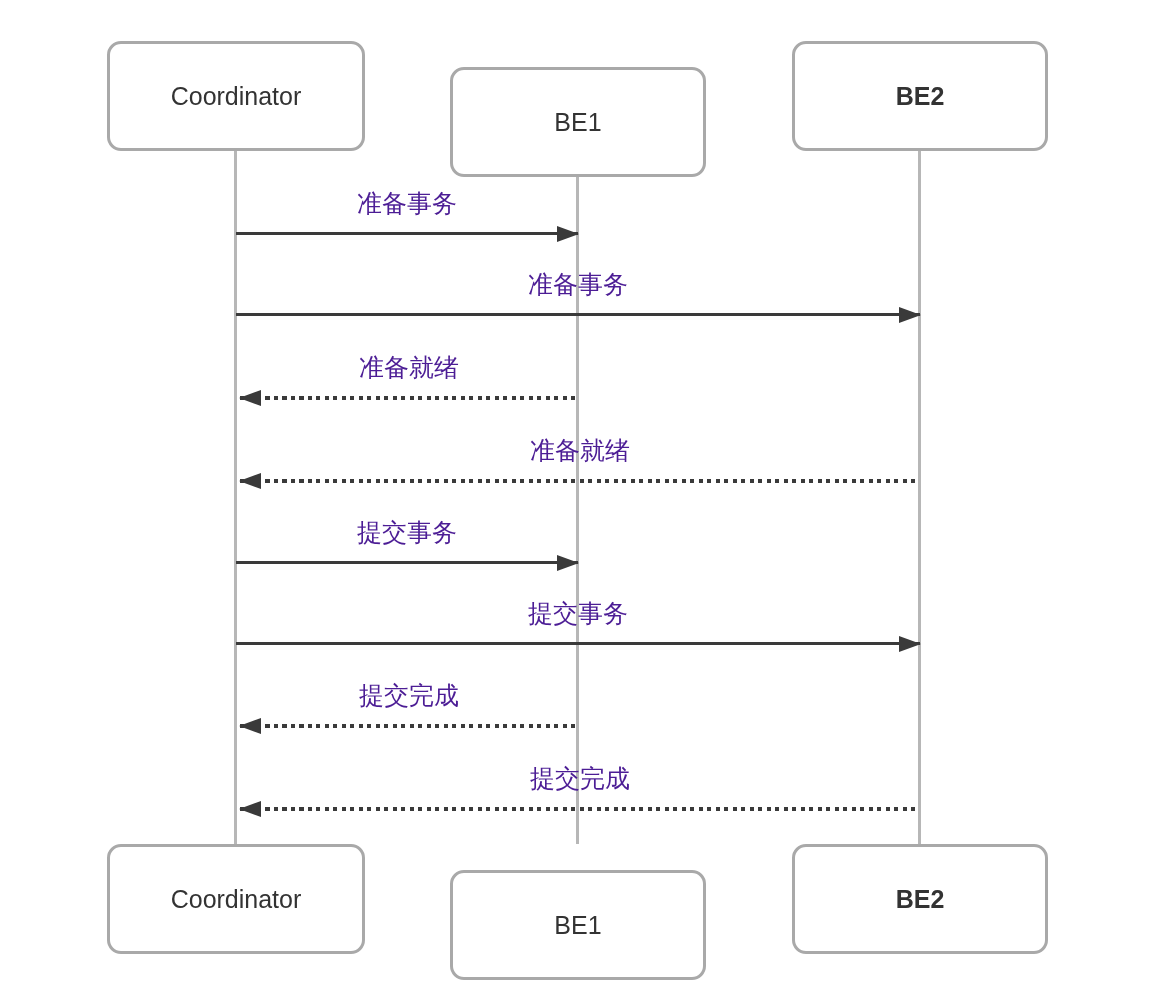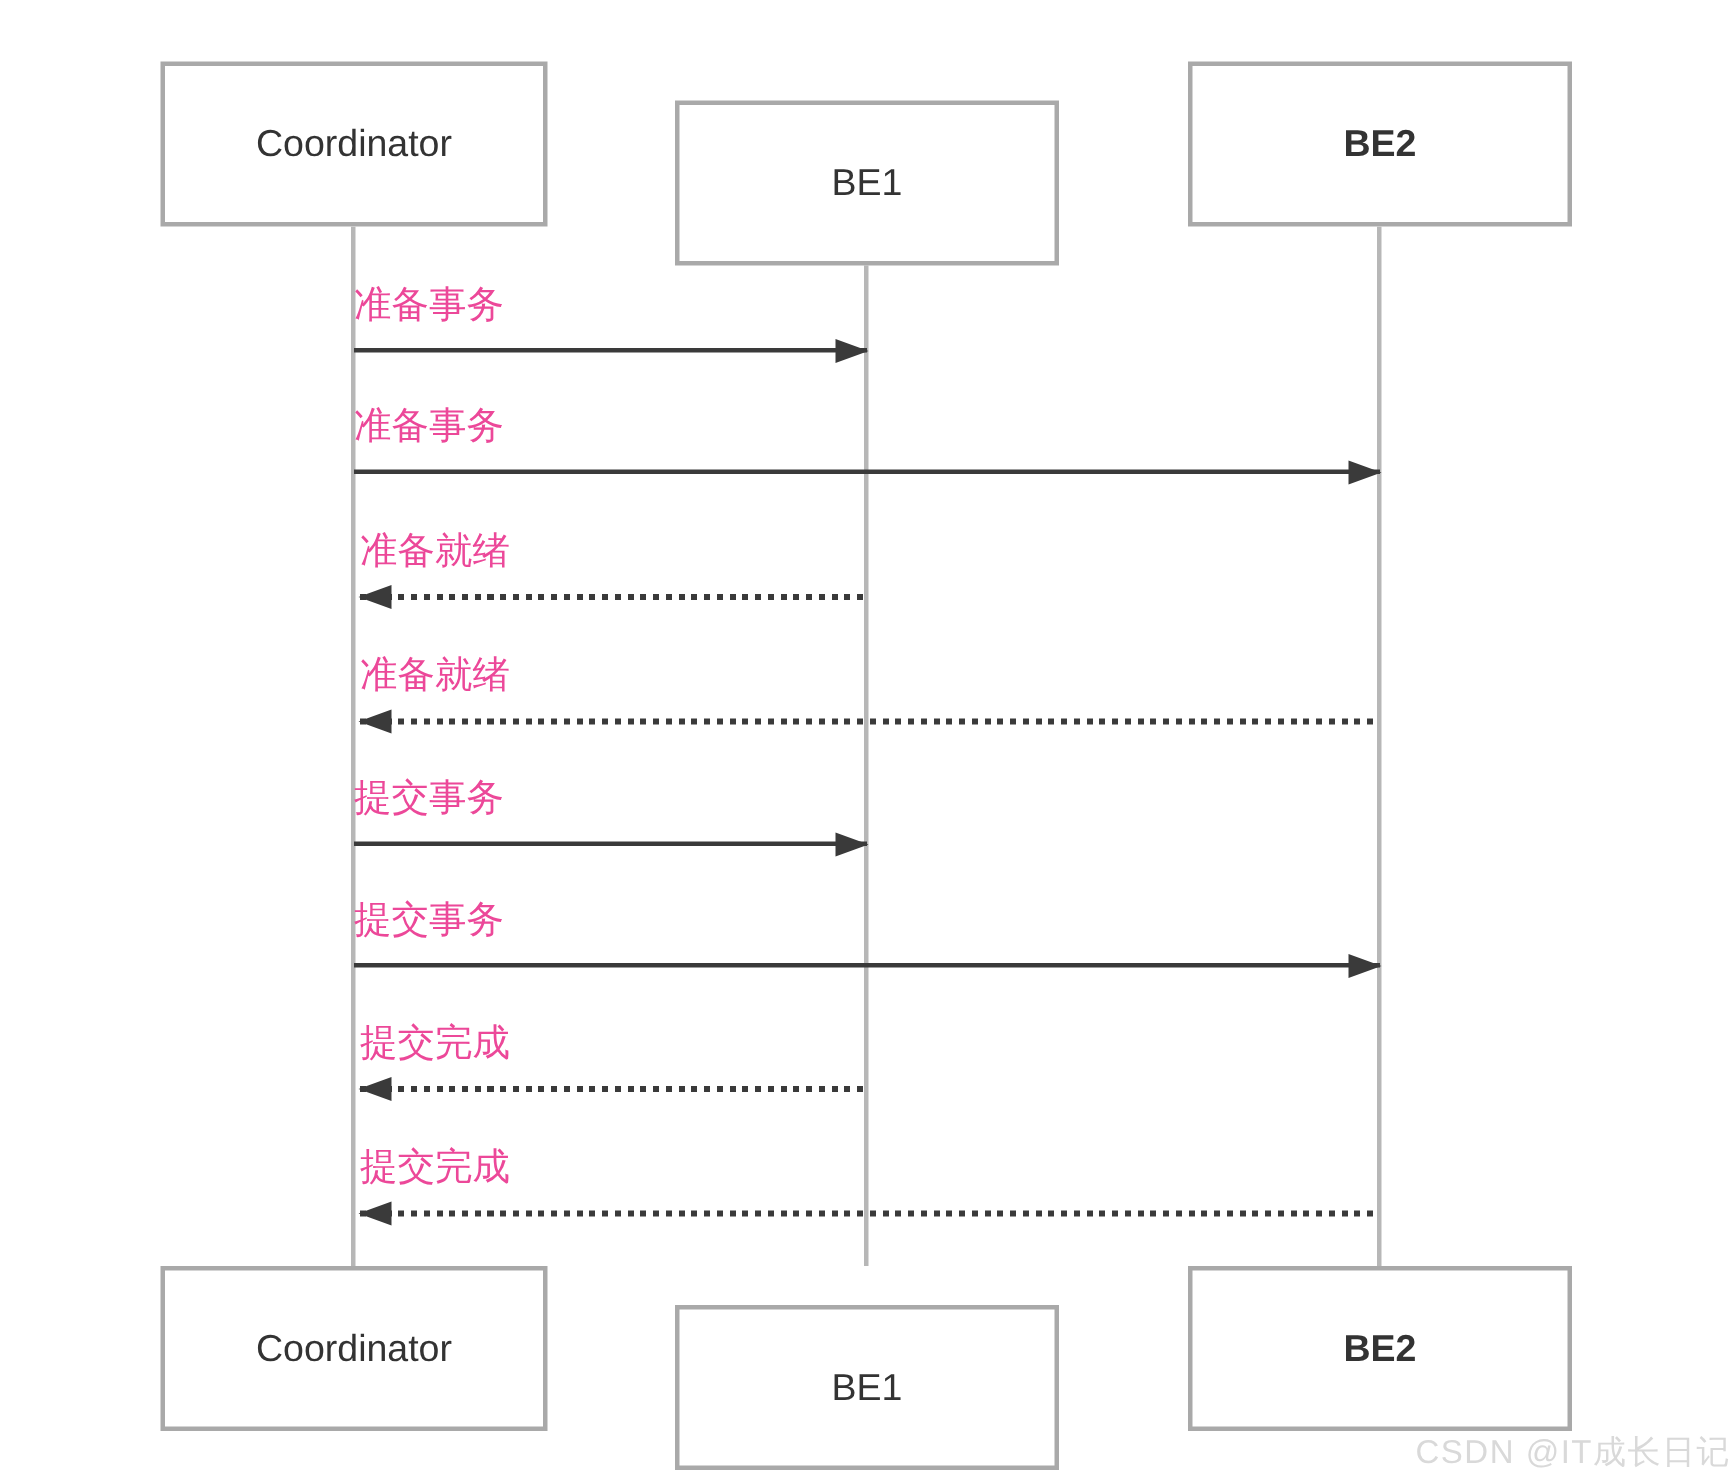--- a/index.html
+++ b/index.html
@@ -27,21 +27,21 @@
   .lifeline.coord { left: 234px; }
   .lifeline.be1   { left: 576px; }
   .lifeline.be2   { left: 918px; }
 
   
   .pbox {
     position: absolute;
     box-sizing: border-box;
     height: 110px;
     border: 3px solid #a9a9a9;
-    border-radius: 0;
+    border-radius: 14px;
     background: #ffffff;
     display: flex;
     align-items: center;
     justify-content: center;
     font-size: 25px;
     color: #333333;
     z-index: 2;
   }
   .row-top    { top: 41px; }
   .row-bottom { top: 844px; }
@@ -50,23 +50,23 @@
   .pbox.be2   { left: 792px; width: 256px; font-weight: bold; }
 
   
   .msg {
     position: absolute;
     z-index: 1;
   }
   .msg-label {
     height: 32px;
     line-height: 32px;
-    text-align: left;
+    text-align: center;
     font-size: 25px;
-    color: #ec4899;
+    color: #4c1d95;
     white-space: nowrap;
   }
   .msg-line {
     position: relative;
     margin-top: 13px;
   }
   .msg-line.solid {
     height: 3px;
     background: #3a3a3a;
   }
@@ -191,15 +191,14 @@
   <div class="pbox row-bottom coord">
     <span>Coordinator</span>
   </div>
   <div class="pbox row-bottom be1">
     <span>BE1</span>
   </div>
   <div class="pbox row-bottom be2">
     <span>BE2</span>
   </div>
 
-  <div class="watermark">CSDN @IT成长日记</div>
 
 </div>
 
 </body></html>

